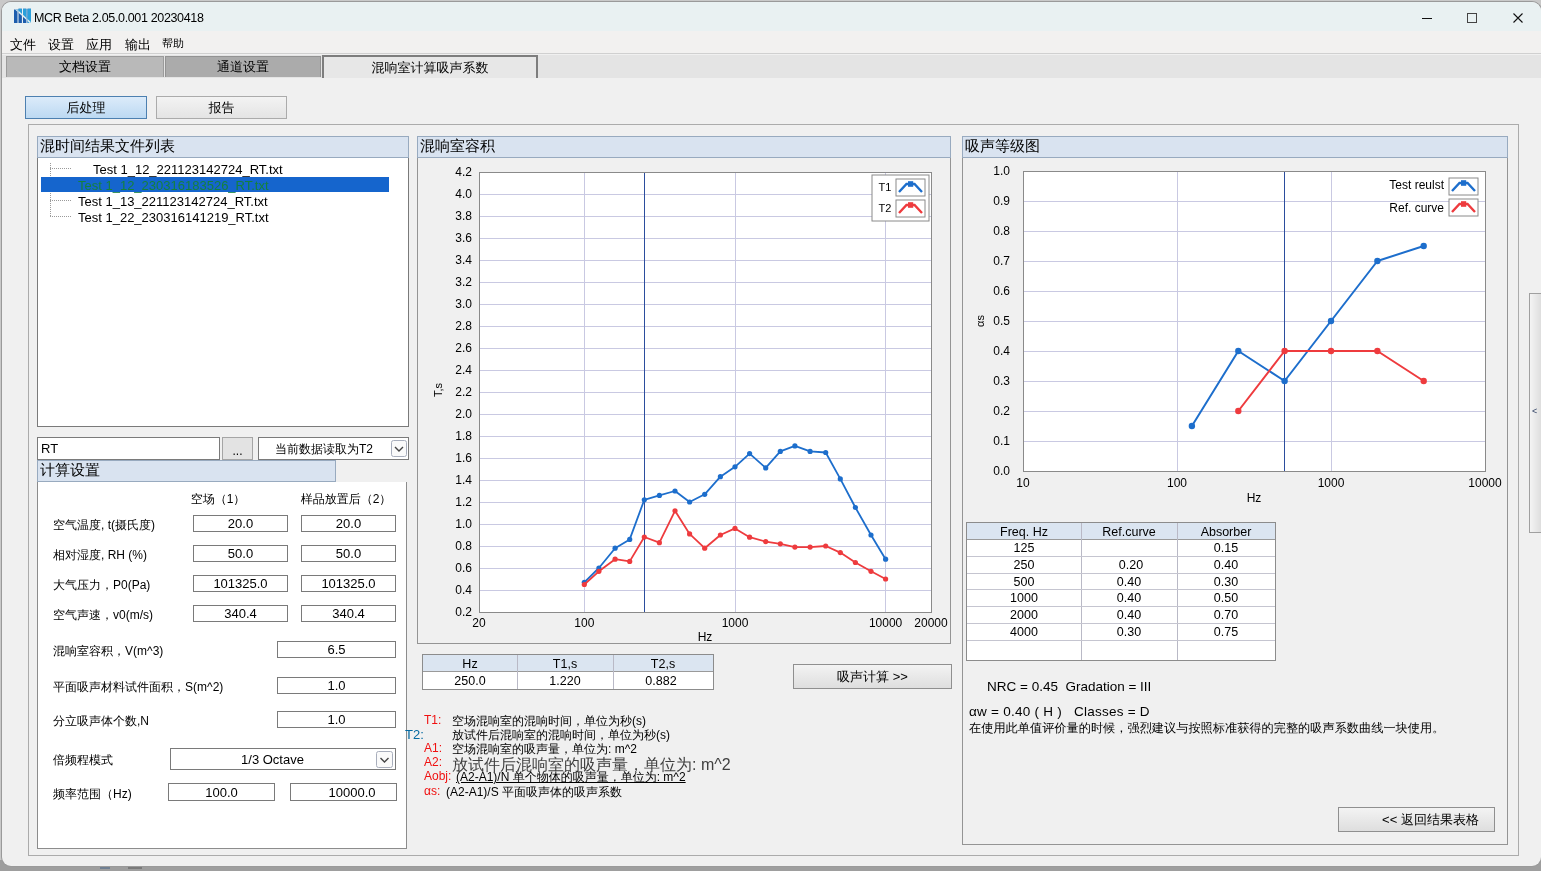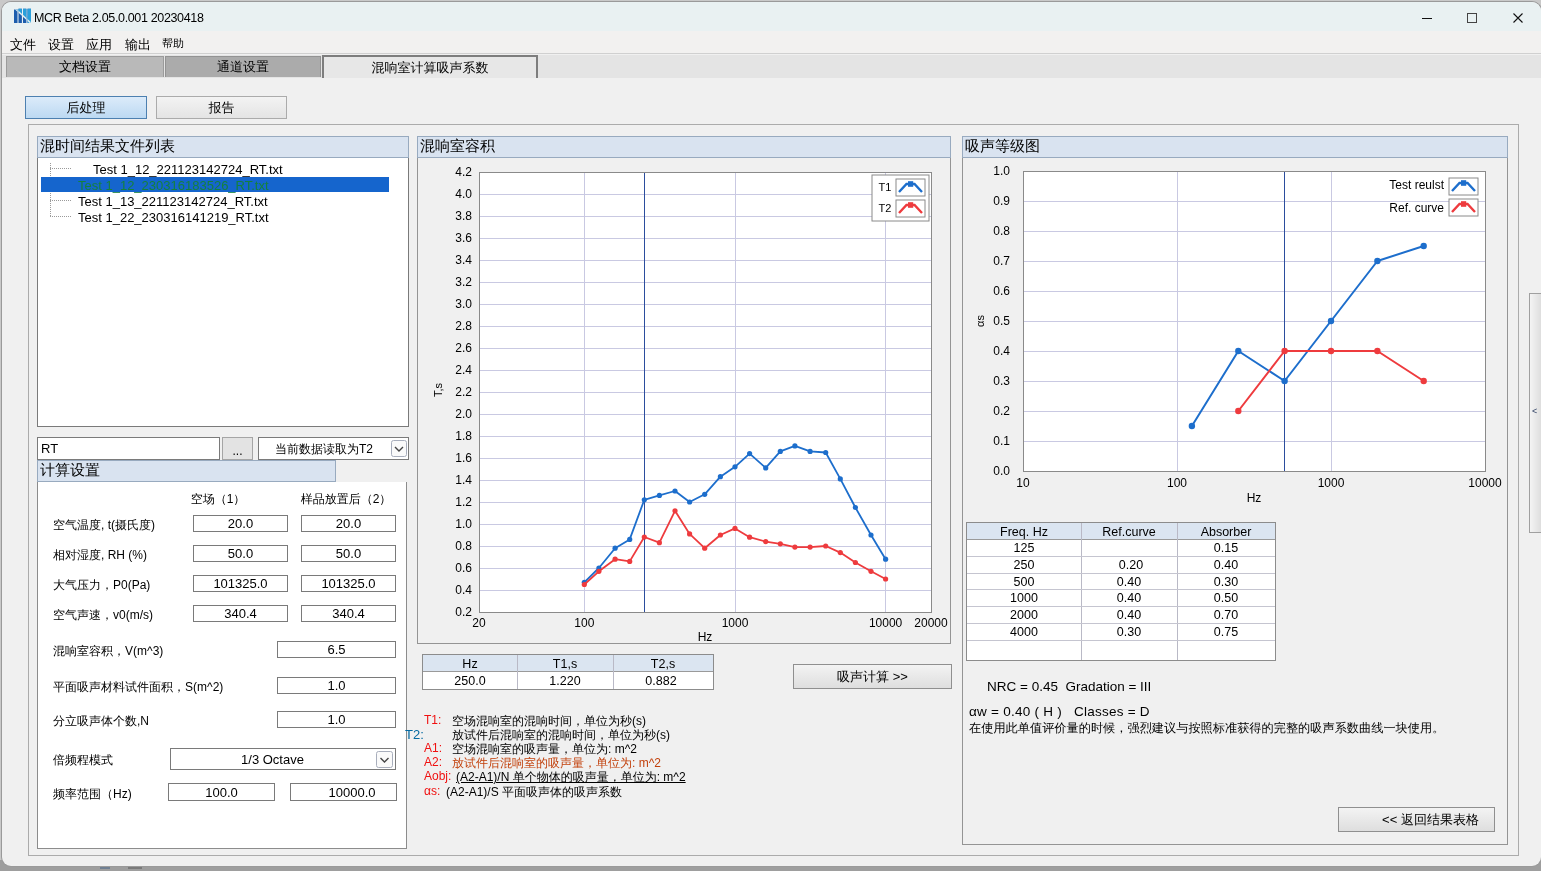--- a/index.html
+++ b/index.html
@@ -228,21 +228,21 @@
 <div class="cell" style="left:515px;top:670px;width:96px;height:17px;">1.220</div>
 <div class="cell" style="left:611px;top:670px;width:96px;height:17px;">0.882</div>
 <div class="ab btn" style="left:791px;top:662px;width:159px;height:25px;">吸声计算 &gt;&gt;</div>
 <div class="ab" style="left:422px;top:711.0px;font-size:12px;color:#f01010;white-space:nowrap;">T1:</div>
 <div class="ab" style="left:450px;top:711.0px;font-size:12px;color:#000;white-space:nowrap;">空场混响室的混响时间，单位为秒(s)</div>
 <div class="ab" style="left:403px;top:725.1px;font-size:13px;color:#0369a1;white-space:nowrap;">T2:</div>
 <div class="ab" style="left:450px;top:725.1px;font-size:12px;color:#000;white-space:nowrap;">放试件后混响室的混响时间，单位为秒(s)</div>
 <div class="ab" style="left:422px;top:739.2px;font-size:12px;color:#f01010;white-space:nowrap;">A1:</div>
 <div class="ab" style="left:450px;top:739.2px;font-size:12px;color:#000;white-space:nowrap;">空场混响室的吸声量，单位为: m^2</div>
 <div class="ab" style="left:422px;top:753.3px;font-size:12px;color:#f01010;white-space:nowrap;">A2:</div>
-<div class="ab" style="left:450px;top:753.3px;font-size:12px;color:#c2410c;white-space:nowrap;">放试件后混响室的吸声量，单位为: m^2</div>
+<div class="ab" style="left:450px;top:753.3px;font-size:16px;color:#404040;white-space:nowrap;">放试件后混响室的吸声量，单位为: m^2</div>
 <div class="ab" style="left:422px;top:767.4px;font-size:12px;color:#f01010;white-space:nowrap;">Aobj:</div>
 <div class="ab" style="left:454px;top:767.4px;font-size:12px;color:#000000;white-space:nowrap;text-decoration:underline;">(A2-A1)/N 单个物体的吸声量，单位为: m^2</div>
 <div class="ab" style="left:422px;top:781.5px;font-size:12px;color:#f01010;white-space:nowrap;">αs:</div>
 <div class="ab" style="left:444px;top:781.5px;font-size:12px;color:#000;white-space:nowrap;">(A2-A1)/S  平面吸声体的吸声系数</div>
 <div class="ab hdr" style="left:960px;top:134px;width:546px;height:22px;">吸声等级图</div>
 <div class="ab" style="left:960px;top:156px;width:546px;height:687px;background:#f0f0f0;border:1px solid #949494;border-top:none;"></div>
 <svg style="position:absolute;left:961px;top:156px" width="545" height="360" xmlns="http://www.w3.org/2000/svg">
       <rect x="60.0" y="13.0" width="462.0" height="300.0" fill="#ffffff"></rect>
       <line x1="60.0" y1="283.0" x2="522.0" y2="283.0" stroke="#c9c9e2" stroke-width="1" shape-rendering="crispEdges"></line>
       <line x1="60.0" y1="253.0" x2="522.0" y2="253.0" stroke="#c9c9e2" stroke-width="1" shape-rendering="crispEdges"></line>

